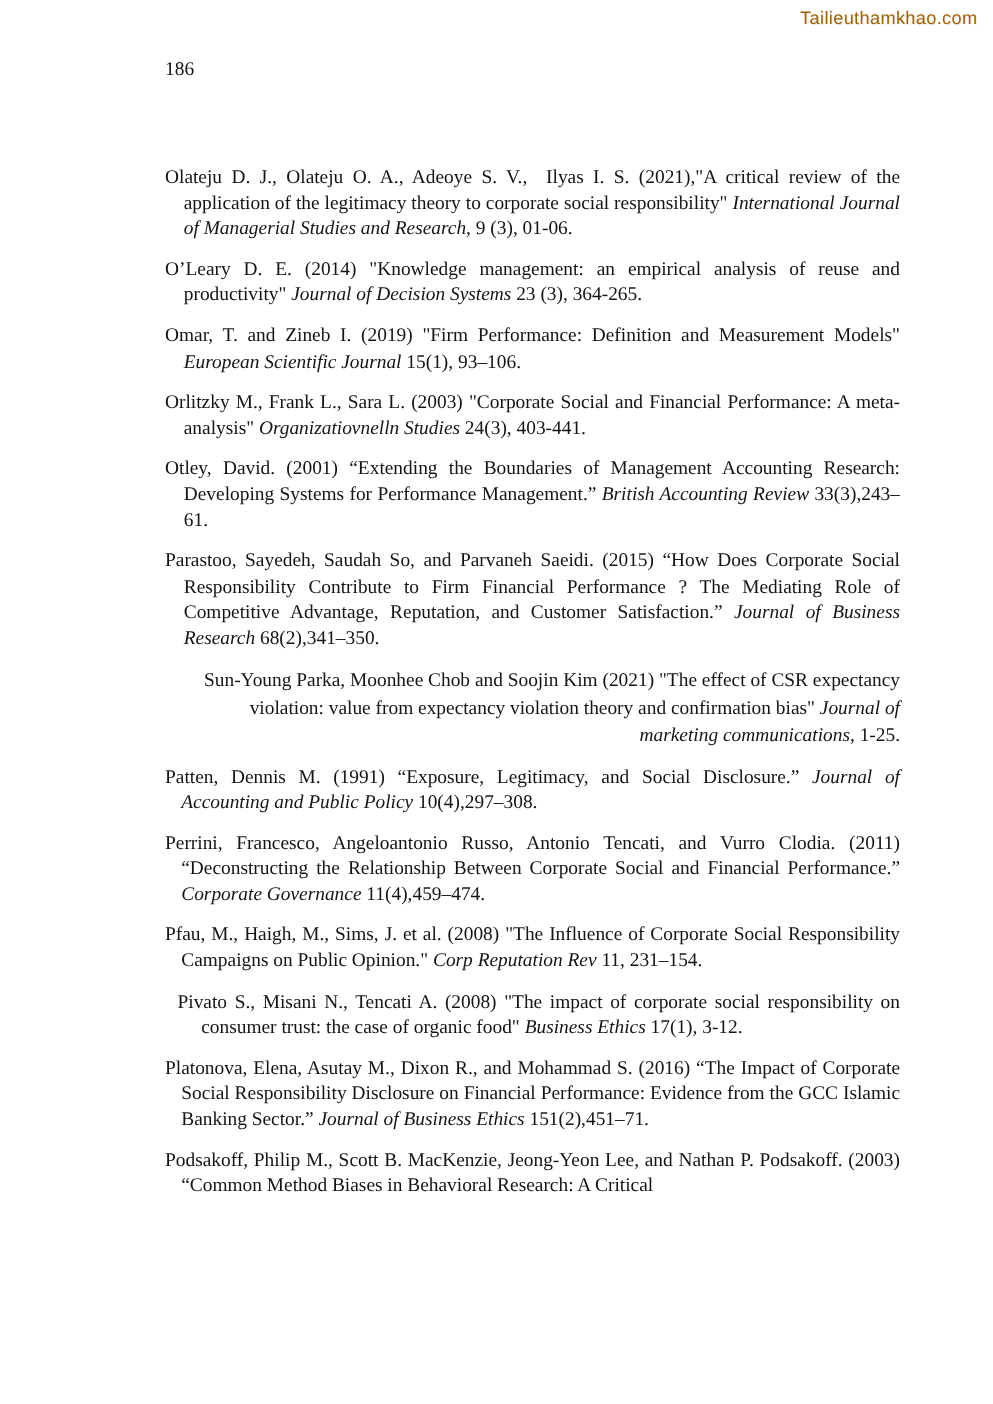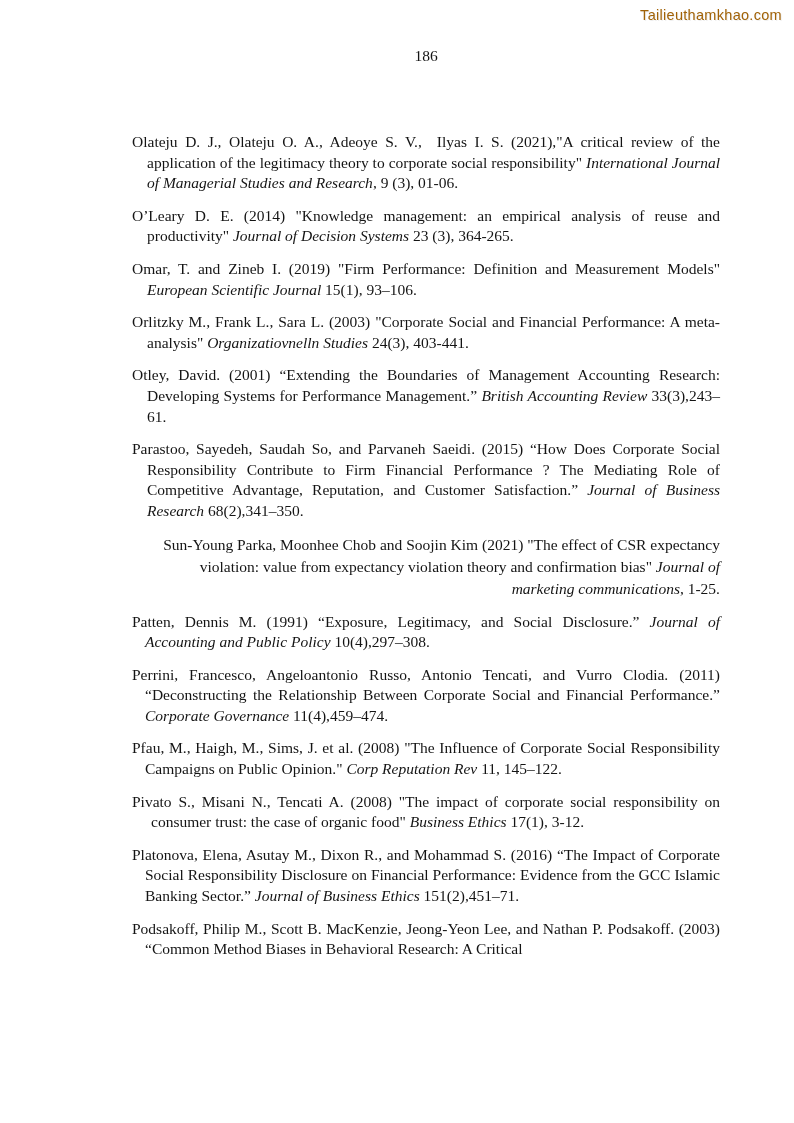--- a/index.html
+++ b/index.html
@@ -20,42 +20,42 @@
     font-size: 14.5px;
     letter-spacing: 0.3px;
     color: #a16207;
     text-shadow: 1px 1px 0 #efefef;
   }
   .page-number {
     position: absolute;
     top: 47px;
     left: 132px;
     width: 588px;
-    text-align: center;
+    text-align: left;
     font-size: 15.5px;
   }
   .refs {
     position: absolute;
     top: 132px;
     left: 132px;
     width: 588px;
     font-size: 15.5px;
     line-height: 20.6px;
   }
   .ref {
     margin: 0 0 12px 0;
     text-align: justify;
     padding-left: 15px;
     text-indent: -15px;
     font-family: Liberation Serif, serif;
   }
   
   .ref:nth-child(n+8) { padding-left: 13px; text-indent: -13px; }
   
-  .ref:nth-child(11) { padding-left: 19px; text-indent: -19px; }
+  .ref:nth-child(11) { padding-left: 19px; text-indent: -19px; margin-left: 10px; }
   
   .ref.loose {
     line-height: 22px;
     text-align: right;
     padding-left: 26px;
     text-indent: -26px;
   }
   .ref i { font-style: italic; }
 </style>
 </head>
@@ -68,17 +68,17 @@
 <div class="refs">
     <p class="ref"><span>Olateju D. J., Olateju O. A., Adeoye S. V., &nbsp;Ilyas I. S. (2021),"A critical review of the application of the legitimacy theory to corporate social responsibility" </span><i>International Journal of Managerial Studies and Research</i><span>, 9 (3), 01-06.</span></p>
     <p class="ref"><span>O’Leary D. E. (2014) "Knowledge management: an empirical analysis of reuse and productivity" </span><i>Journal of Decision Systems</i><span> 23 (3), 364-265.</span></p>
     <p class="ref"><span>Omar, T. and Zineb I. (2019) "Firm Performance: Definition and Measurement Models" </span><i>European Scientific Journal</i><span> 15(1), 93–106.</span></p>
     <p class="ref"><span>Orlitzky M., Frank L., Sara L. (2003) "Corporate Social and Financial Performance: A meta-analysis" </span><i>Organizatiovnelln Studies</i><span> 24(3), 403-441.</span></p>
     <p class="ref"><span>Otley, David. (2001) “Extending the Boundaries of Management Accounting Research: Developing Systems for Performance Management.” </span><i>British Accounting Review</i><span> 33(3),243–61.</span></p>
     <p class="ref"><span>Parastoo, Sayedeh, Saudah So, and Parvaneh Saeidi. (2015) “How Does Corporate Social Responsibility Contribute to Firm Financial Performance ? The Mediating Role of Competitive Advantage, Reputation, and Customer Satisfaction.” </span><i>Journal of Business Research</i><span> 68(2),341–350.</span></p>
     <p class="ref loose"><span>Sun-Young Parka, Moonhee Chob and Soojin Kim (2021) "The effect of CSR expectancy violation: value from expectancy violation theory and confirmation bias" </span><i>Journal of marketing communications</i><span>, 1-25.</span></p>
     <p class="ref"><span>Patten, Dennis M. (1991) “Exposure, Legitimacy, and Social Disclosure.” </span><i>Journal of Accounting and Public Policy</i><span> 10(4),297–308.</span></p>
     <p class="ref"><span>Perrini, Francesco, Angeloantonio Russo, Antonio Tencati, and Vurro Clodia. (2011) “Deconstructing the Relationship Between Corporate Social and Financial Performance.” </span><i>Corporate Governance</i><span> 11(4),459–474.</span></p>
-    <p class="ref"><span>Pfau, M., Haigh, M., Sims, J. et al. (2008) "The Influence of Corporate Social Responsibility Campaigns on Public Opinion." </span><i>Corp Reputation Rev</i><span> 11, 145–122.</span></p>
+    <p class="ref"><span>Pfau, M., Haigh, M., Sims, J. et al. (2008) "The Influence of Corporate Social Responsibility Campaigns on Public Opinion." </span><i>Corp Reputation Rev</i><span> 11, 231–154.</span></p>
     <p class="ref"><span>Pivato S., Misani N., Tencati A. (2008) "The impact of corporate social responsibility on consumer trust: the case of organic food" </span><i>Business Ethics</i><span> 17(1), 3-12.</span></p>
     <p class="ref"><span>Platonova, Elena, Asutay M., Dixon R., and Mohammad S. (2016) “The Impact of Corporate Social Responsibility Disclosure on Financial Performance: Evidence from the GCC Islamic Banking Sector.” </span><i>Journal of Business Ethics</i><span> 151(2),451–71.</span></p>
     <p class="ref"><span>Podsakoff, Philip M., Scott B. MacKenzie, Jeong-Yeon Lee, and Nathan P. Podsakoff. (2003) “Common Method Biases in Behavioral Research: A Critical</span></p>
   </div>
 
 </body></html>

